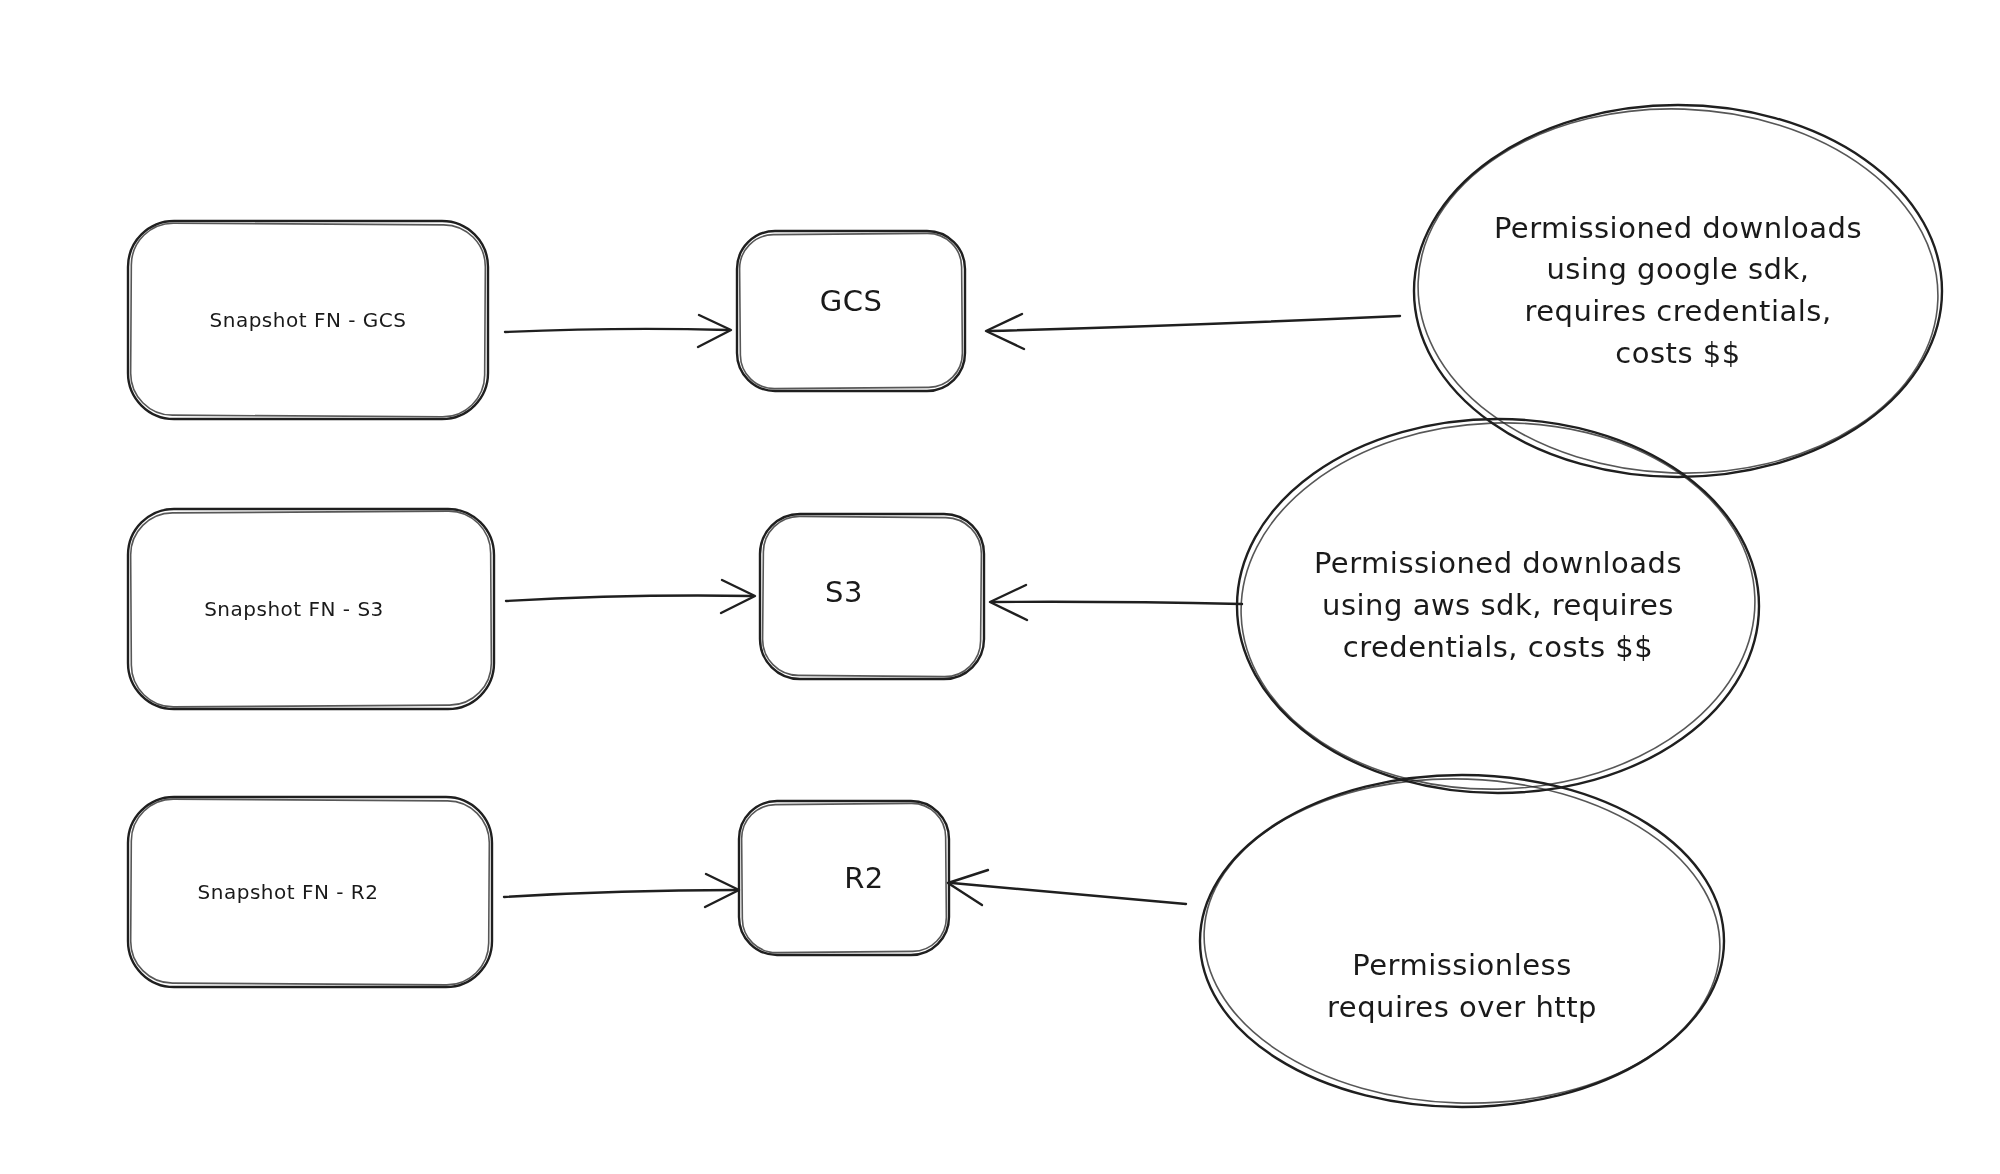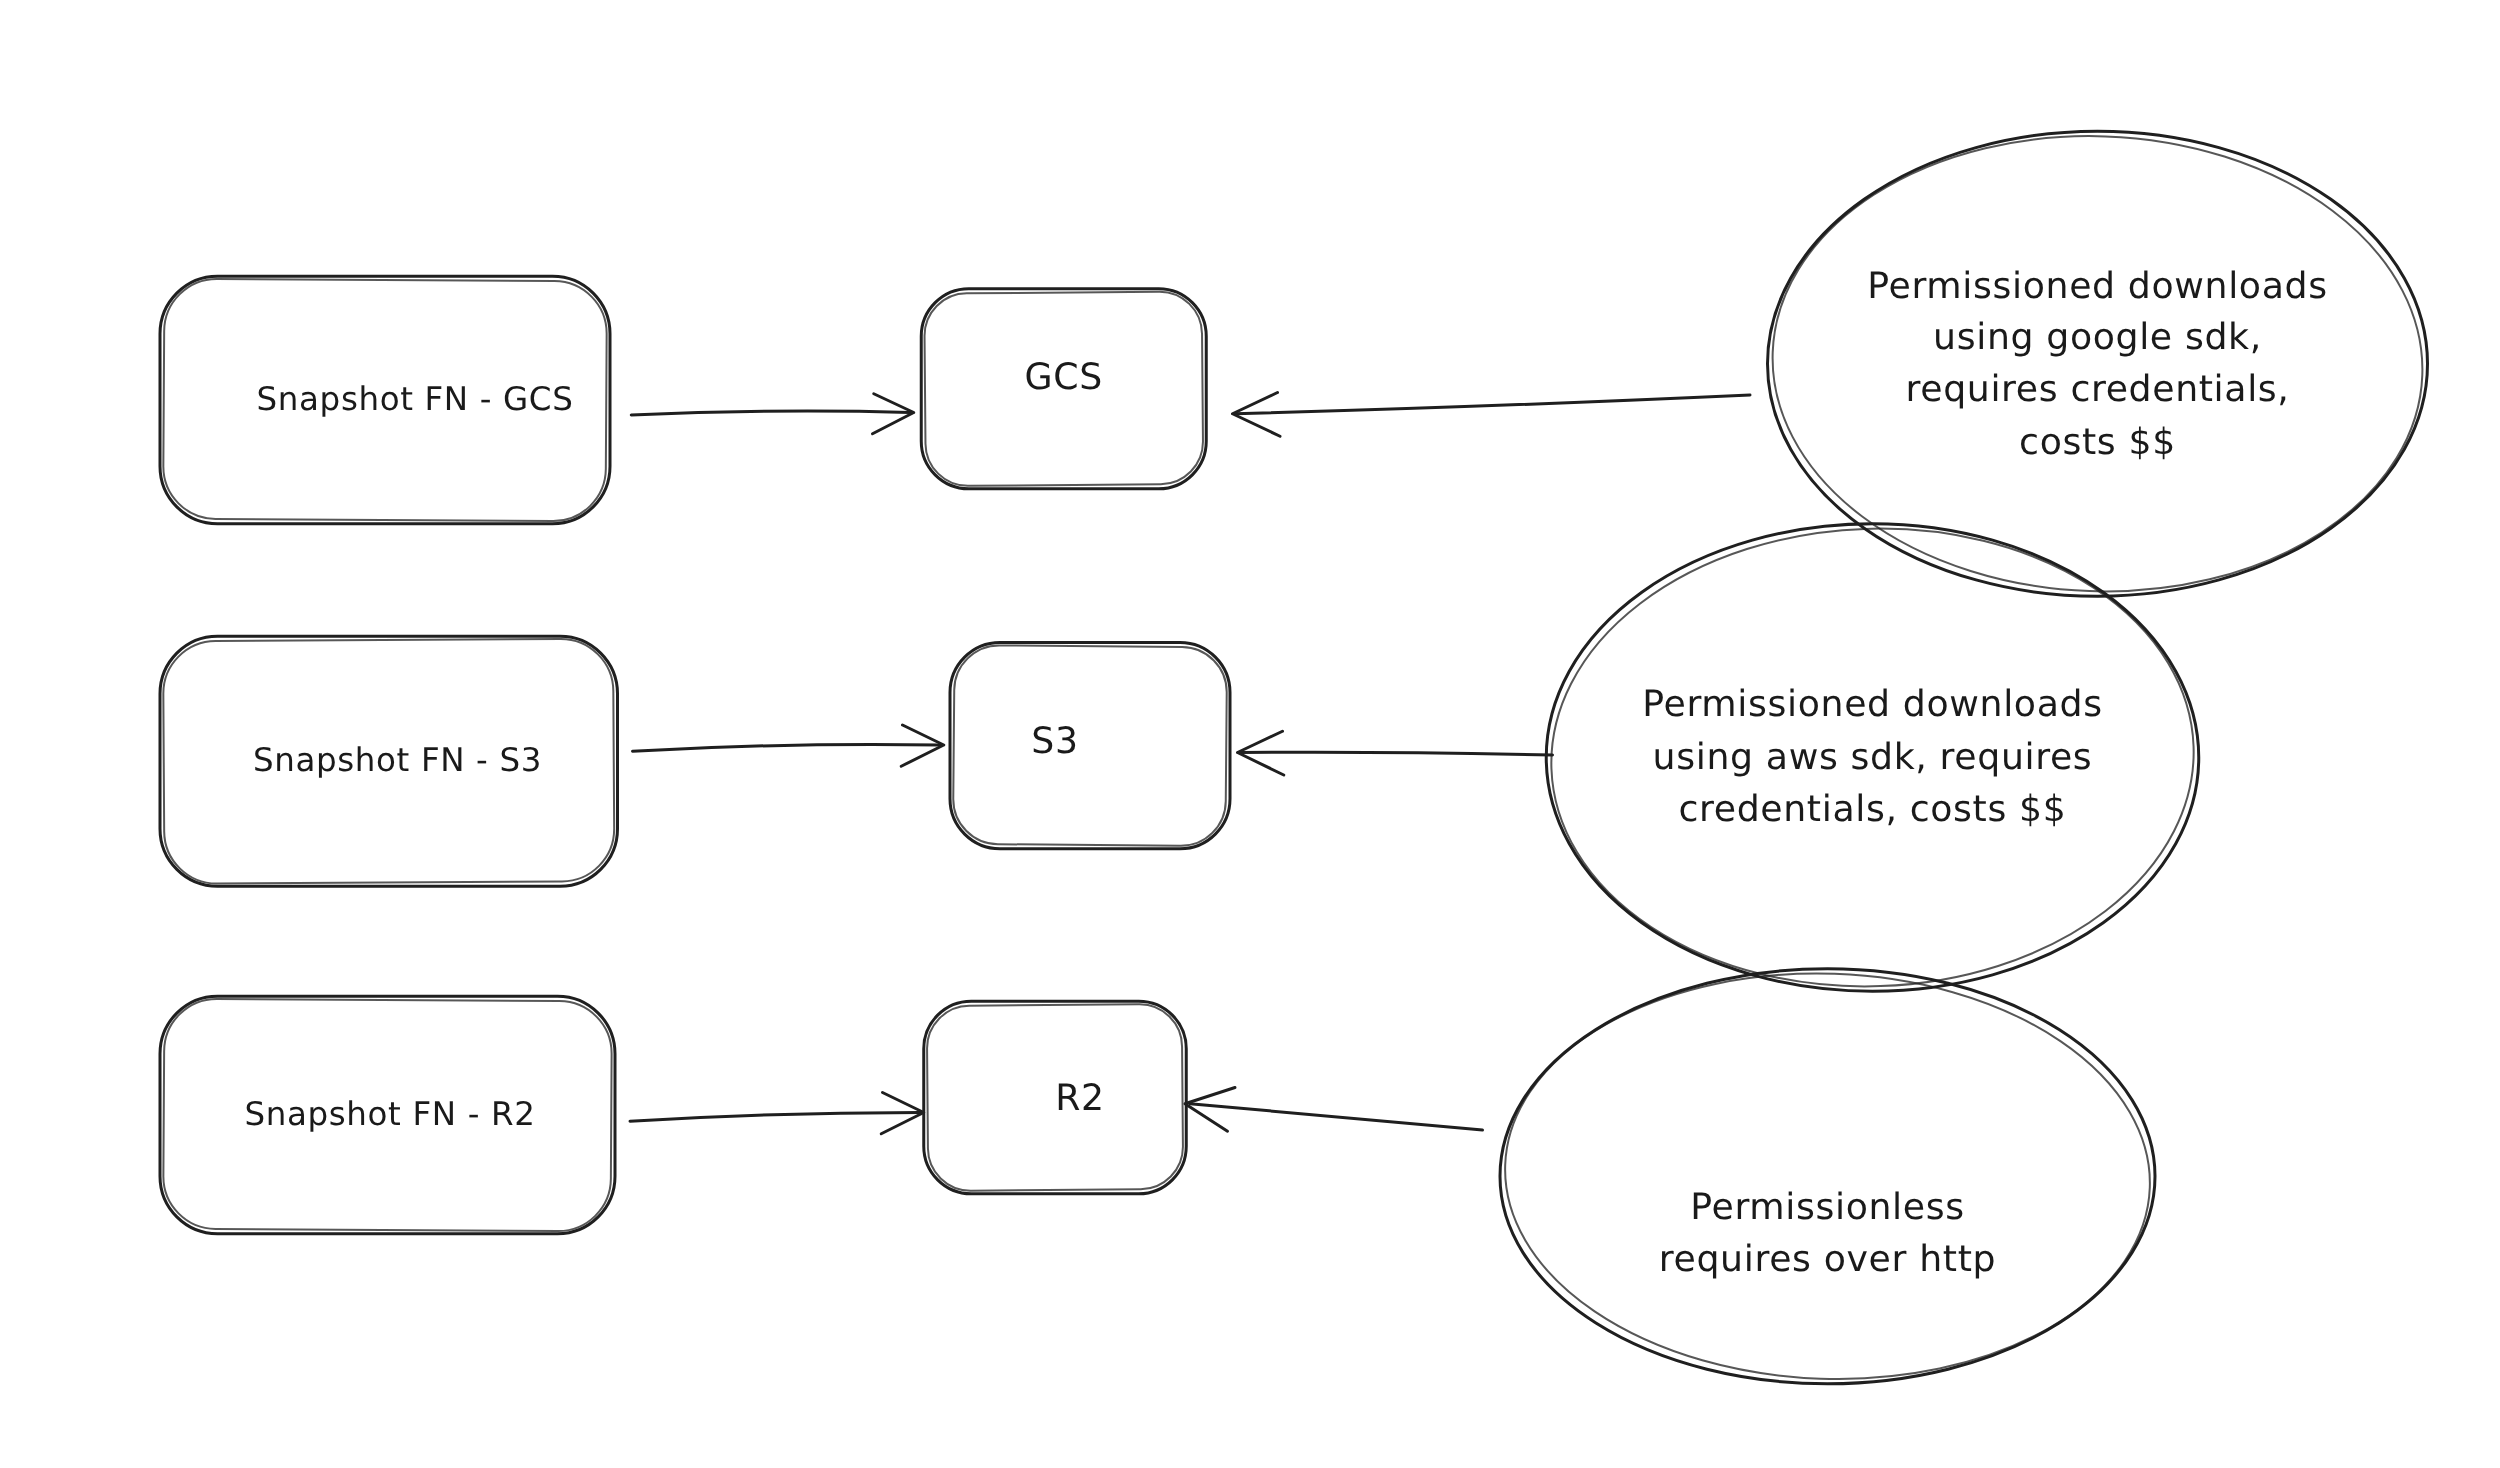--- a/index.html
+++ b/index.html
@@ -23,21 +23,21 @@
     color:#1a1a1a;
     font-size:30px;
     letter-spacing:.5px;
     pointer-events:none;
   }
   .note{
     white-space:pre-line;
     font-size:29px;
     line-height:1.44;
   }
-  .src{font-size:26px;margin-left:24px;}
+  .src{font-size:20px;}
   .tgt{font-size:29px;}
   .note3pad{padding-top:46px;}
 </style>
 </head>
 <body>
 
 <div class="stage">
 
   <svg width="2000" height="1174" viewBox="0 0 2000 1174">
 

